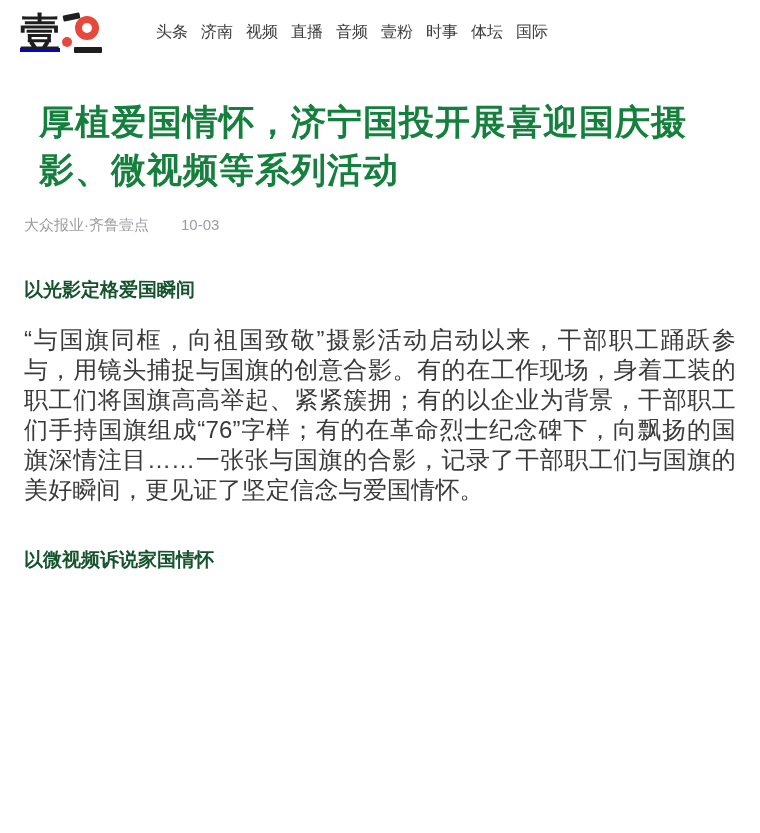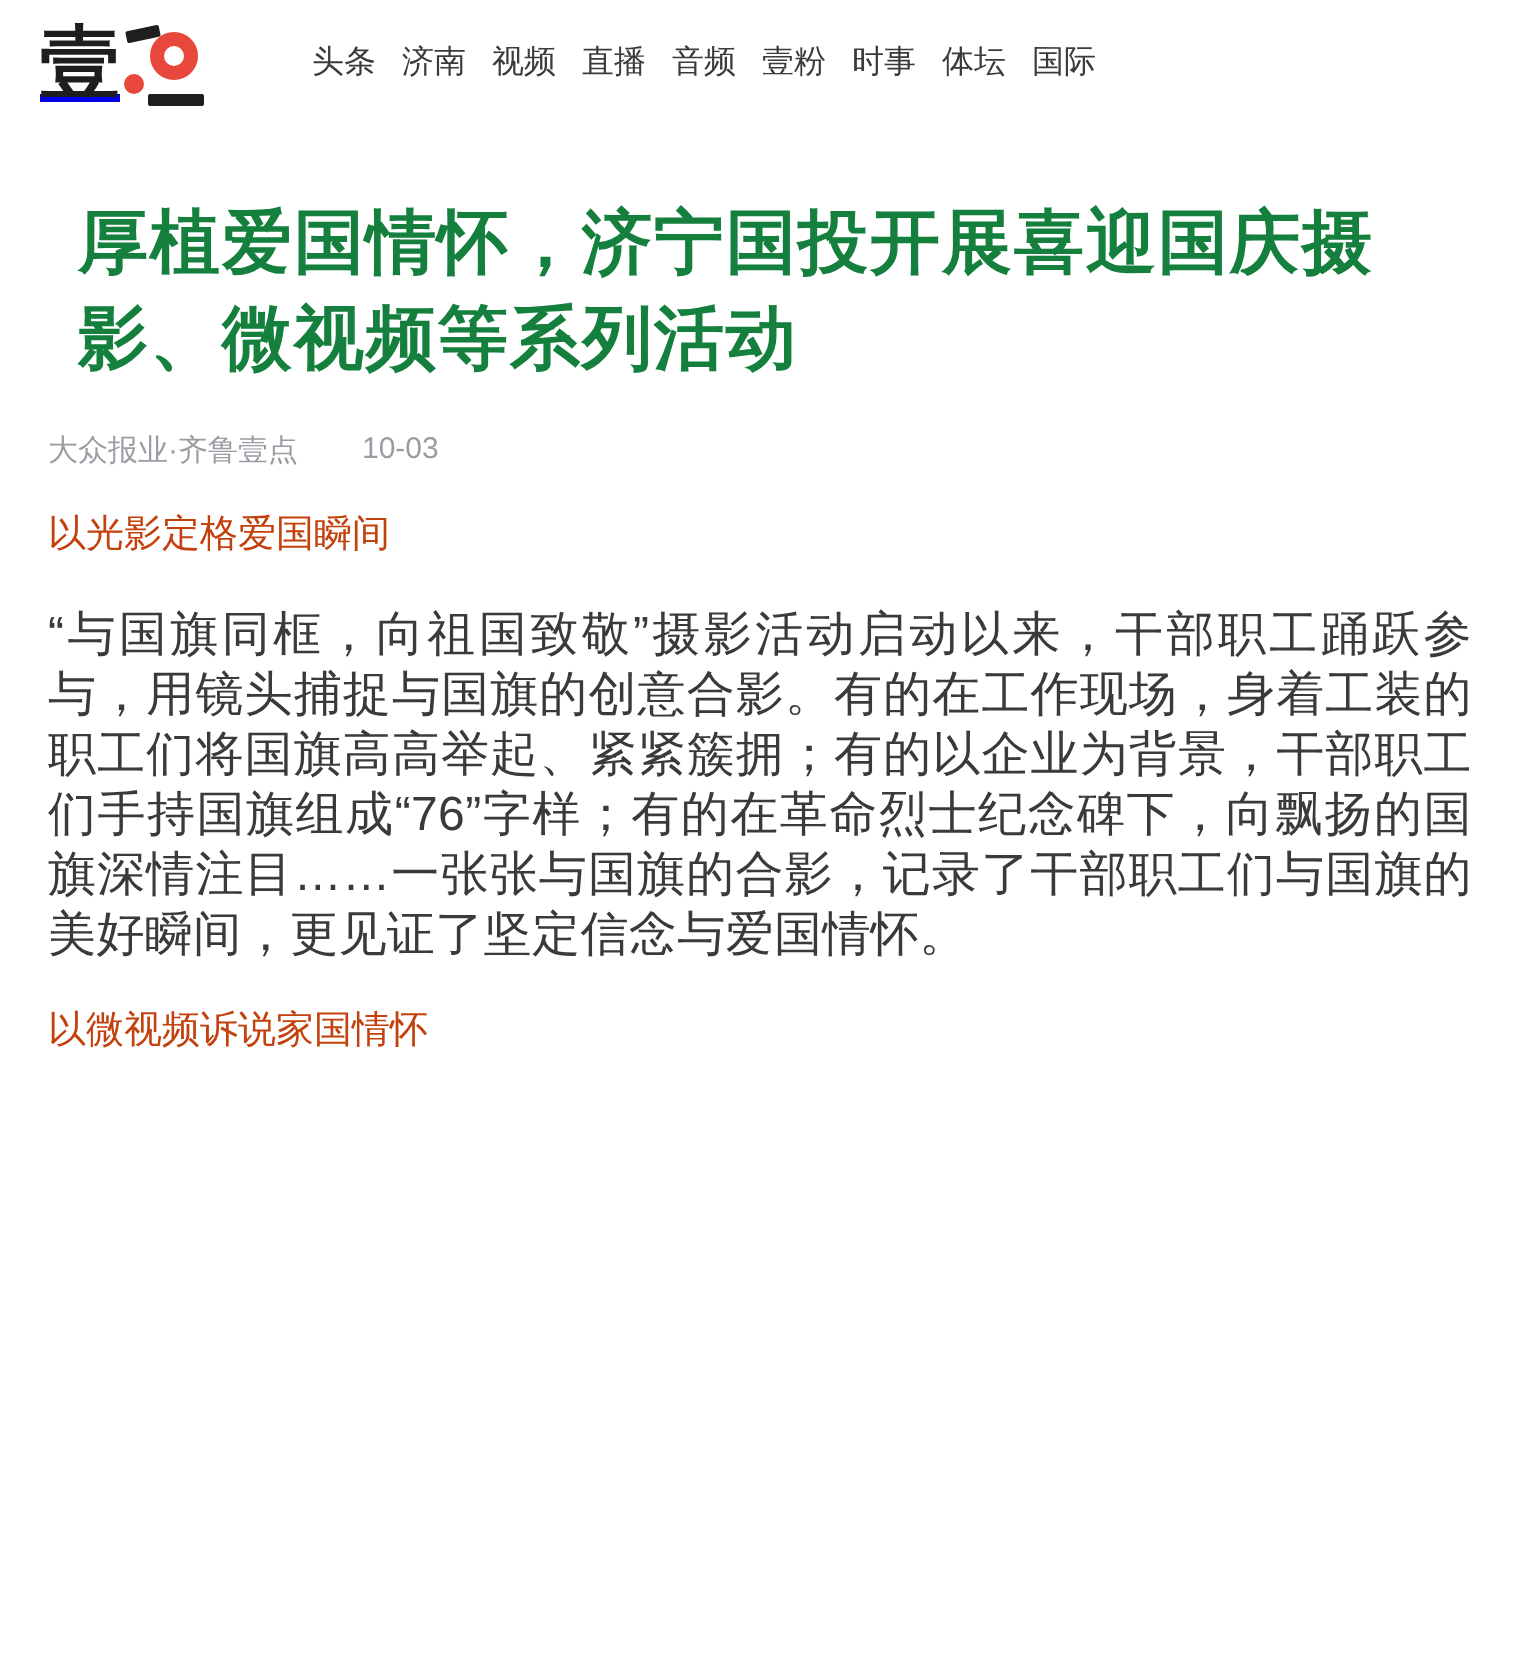--- a/index.html
+++ b/index.html
@@ -53,22 +53,22 @@
   .byline {
     margin-top:22px; font-size:15px; color:#9b9ba4;
     display:flex; align-items:flex-start;
   }
   .byline .date { margin-left:32px; }
   p.body-para {
     font-size:18px; line-height:30px; color:#3a3a3a;
     margin-top:32px; text-align:justify; letter-spacing:0.2px;
   }
   h2.sub-heading {
-    margin-top:20px; font-size:19px; line-height:26px;
-    font-weight:400; color:#c2410c;
+    margin-top:42px; font-size:19px; line-height:26px;
+    font-weight:700; color:#14532d;
   }
   p.section-para {
     font-size:24px; line-height:30px; color:#3a3a3a;
     margin-top:22px; text-align:justify; letter-spacing:0.2px;
   }
 </style>
 </head>
 <body>
 
 <header class="site-header">

